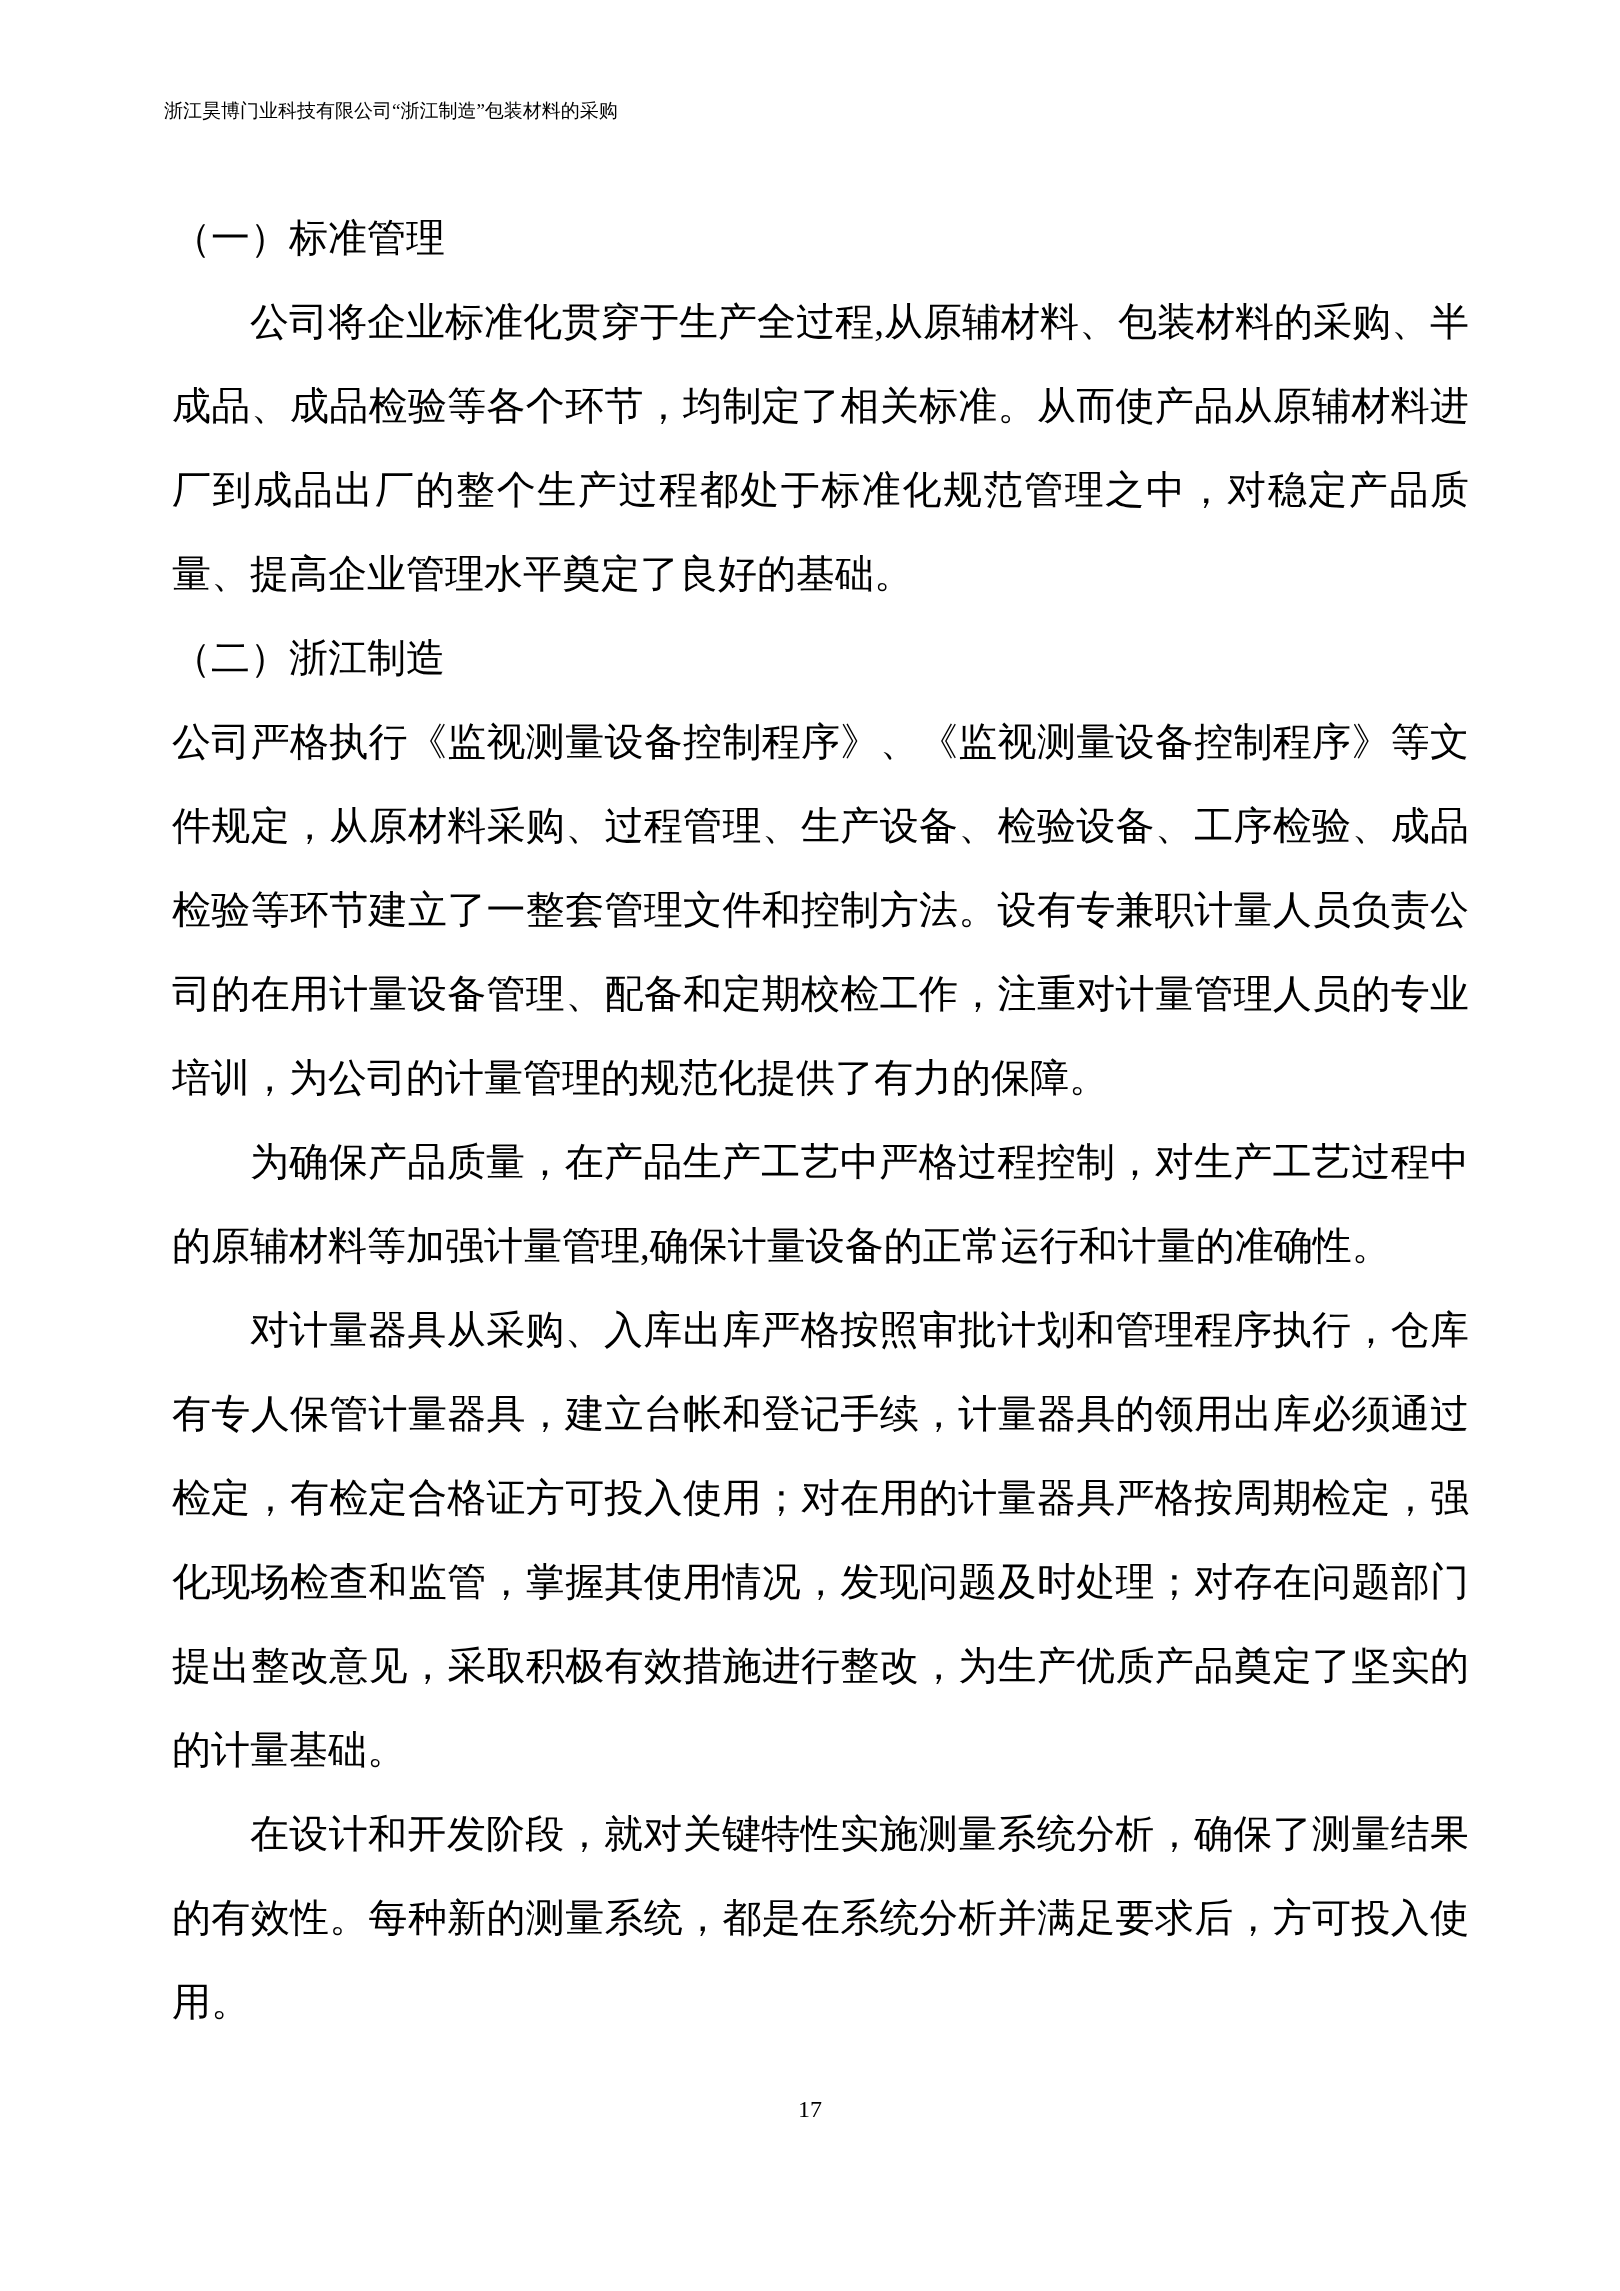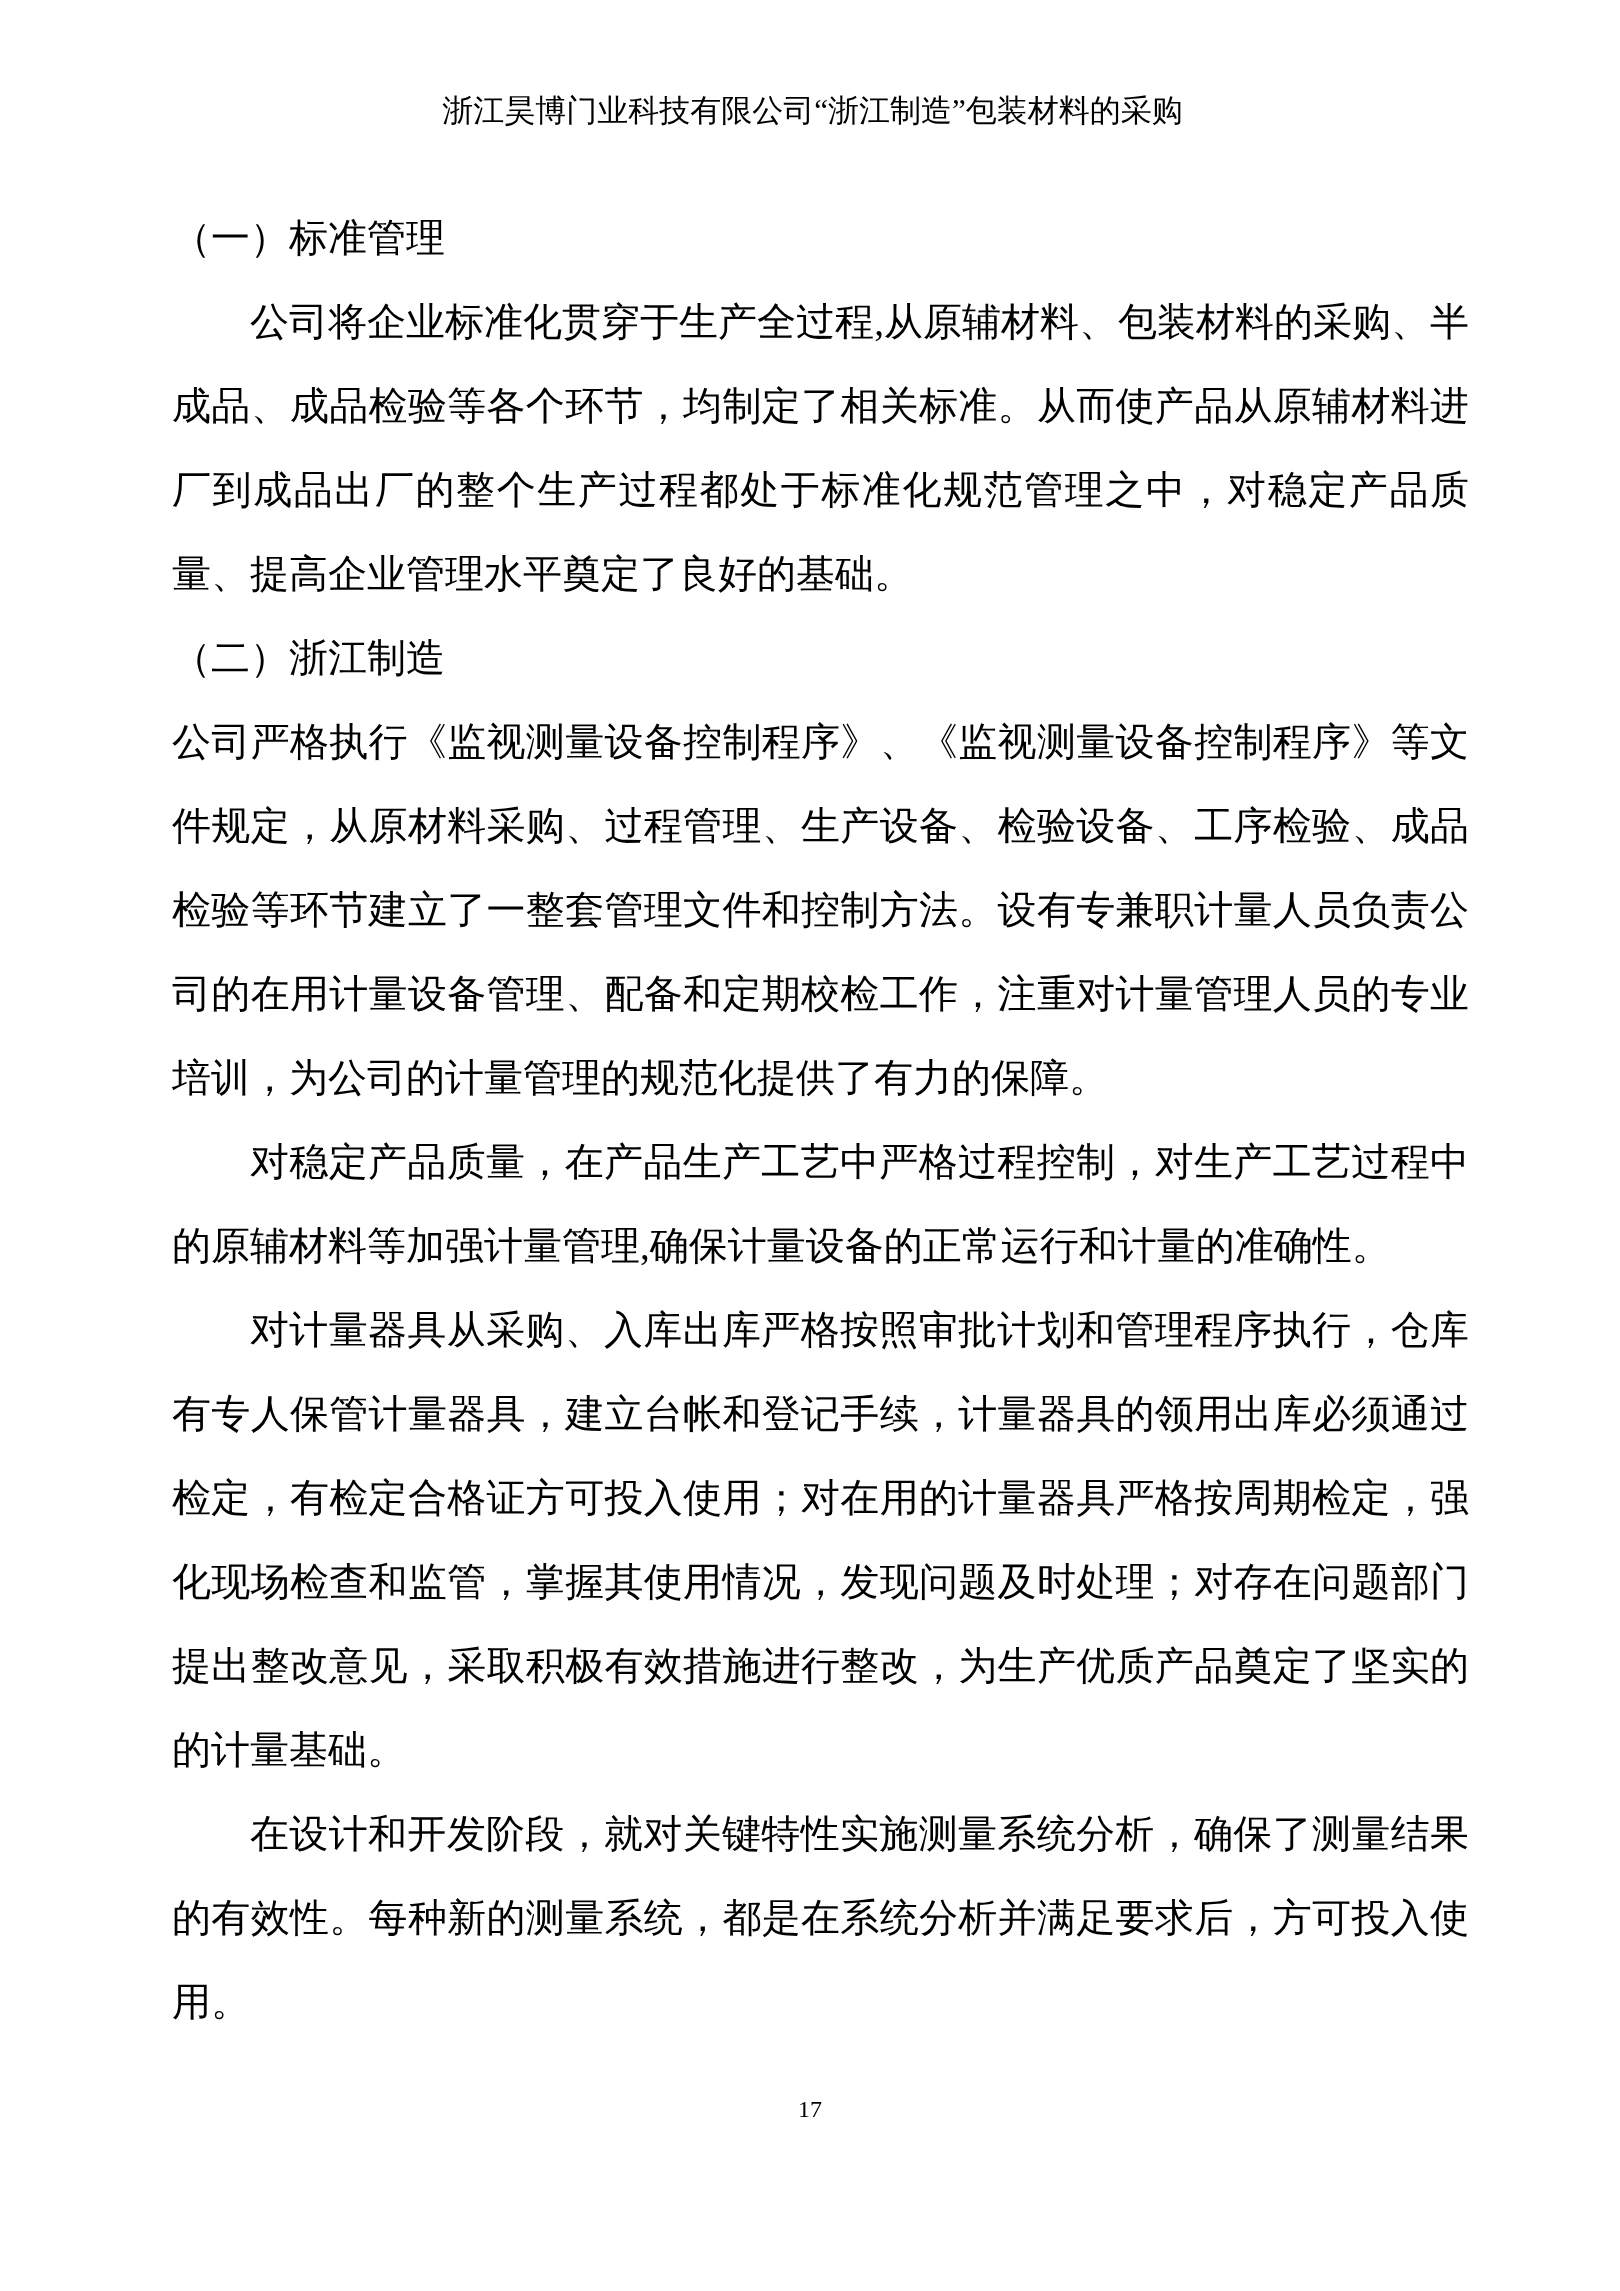--- a/index.html
+++ b/index.html
@@ -15,23 +15,23 @@
     color: #000000;
     font-family: "Liberation Serif", "DejaVu Serif", serif;
     overflow: hidden;
   }
   .doc-header {
     position: absolute;
     top: 94px;
     left: 164px;
     width: 1297px;
     display: flex;
-    justify-content: center;
+    justify-content: flex-start;
     align-items: baseline;
-    font-size: 31px;
+    font-size: 19px;
     line-height: 33px;
     white-space: nowrap;
   }
   .doc-content {
     position: absolute;
     top: 196px;
     left: 172px;
     width: 1297px;
     font-size: 39px;
     line-height: 84px;
@@ -69,21 +69,21 @@
   <div class="doc-header">
     <span class="header-left">浙江昊博门业科技有限公司</span>
     <span class="header-right">“浙江制造”包装材料的采购</span>
   </div>
 
   <div class="doc-content">
     <p class="heading">（一）标准管理</p>
     <p class="para-indent">公司将企业标准化贯穿于生产全过程,从原辅材料、包装材料的采购、半成品、成品检验等各个环节，均制定了相关标准。从而使产品从原辅材料进厂到成品出厂的整个生产过程都处于标准化规范管理之中，对稳定产品质量、提高企业管理水平奠定了良好的基础。</p>
     <p class="heading">（二）浙江制造</p>
     <p class="para-noindent">公司严格执行《监视测量设备控制程序》、《监视测量设备控制程序》等文件规定，从原材料采购、过程管理、生产设备、检验设备、工序检验、成品检验等环节建立了一整套管理文件和控制方法。设有专兼职计量人员负责公司的在用计量设备管理、配备和定期校检工作，注重对计量管理人员的专业培训，为公司的计量管理的规范化提供了有力的保障。</p>
-    <p class="para-indent">对稳定产品质量，在产品生产工艺中严格过程控制，对生产工艺过程中的原辅材料等加强计量管理,确保计量设备的正常运行和计量的准确性。</p>
+    <p class="para-indent">为确保产品质量，在产品生产工艺中严格过程控制，对生产工艺过程中的原辅材料等加强计量管理,确保计量设备的正常运行和计量的准确性。</p>
     <p class="para-indent">对计量器具从采购、入库出库严格按照审批计划和管理程序执行，仓库有专人保管计量器具，建立台帐和登记手续，计量器具的领用出库必须通过检定，有检定合格证方可投入使用；对在用的计量器具严格按周期检定，强化现场检查和监管，掌握其使用情况，发现问题及时处理；对存在问题部门提出整改意见，采取积极有效措施进行整改，为生产优质产品奠定了坚实的的计量基础。</p>
     <p class="para-indent">在设计和开发阶段，就对关键特性实施测量系统分析，确保了测量结果的有效性。每种新的测量系统，都是在系统分析并满足要求后，方可投入使用。</p>
   </div>
 
   <div class="doc-footer">
     <span>17</span>
   </div>
 
 </div>
 

